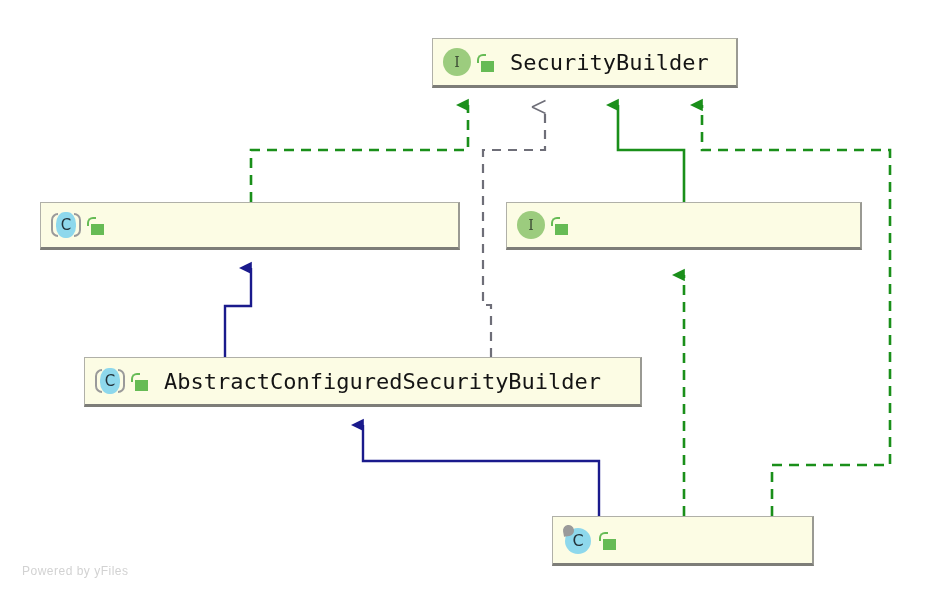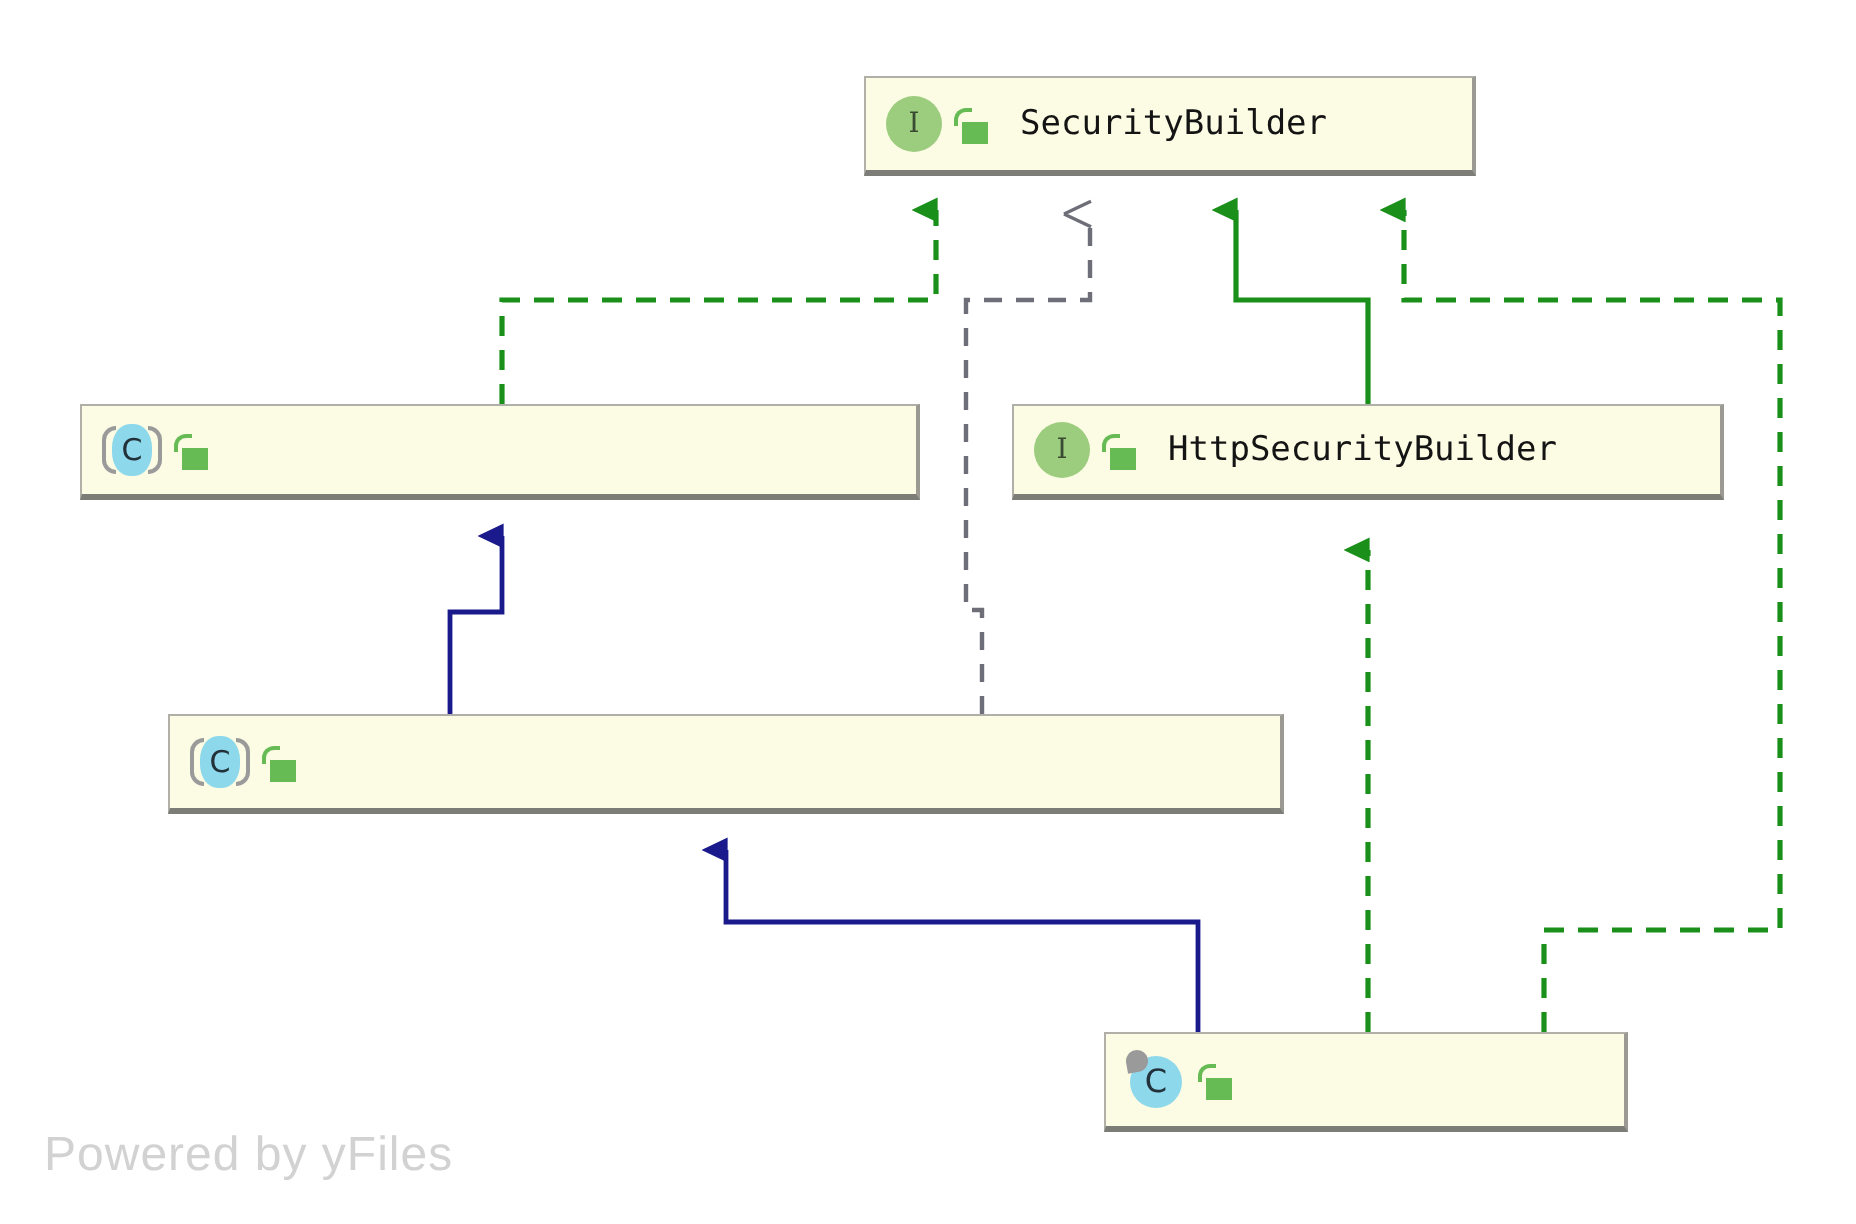--- a/index.html
+++ b/index.html
@@ -32,21 +32,21 @@
     border-right-color: #9a9a93;
     border-bottom: 3px solid #7d7d78;
     border-right-width: 2px;
     display: flex;
     align-items: center;
     padding-left: 10px;
     z-index: 5;
   }
   .node-label {
     font-family: "DejaVu Sans Mono", monospace;
-    font-size: 17px;
+    font-size: 22px;
     color: #141414;
     white-space: nowrap;
     letter-spacing: 0px;
   }
   .icon-group {
     display: flex;
     align-items: center;
     flex: 0 0 auto;
     margin-right: 14px;
   }
@@ -174,21 +174,21 @@
     border-bottom: none;
     border-right: none;
     border-radius: 6px 0 0 0;
     box-sizing: border-box;
   }
   #watermark {
     position: absolute;
     left: 22px;
     top: 564px;
     font-family: "Liberation Sans", sans-serif;
-    font-size: 24px;
+    font-size: 12px;
     color: #d2d2d2;
     letter-spacing: 0.5px;
     user-select: none;
   }
 </style>
 </head>
 <body>
 
 <div id="canvas">
 
@@ -252,37 +252,37 @@
   <div class="uml-node" style="left:506px; top:202px; width:356px; height:48px;">
     <span class="icon-group">
       <span class="ico-interface">
           <span>I</span>
         </span>
       <span class="ico-lock">
         <span class="shackle"></span>
           <span class="body"></span>
       </span>
     </span>
-    <span class="node-label">HttpSecurityBuilder</span>
   </div>
 
   <div class="uml-node" style="left:84px; top:357px; width:558px; height:50px;">
     <span class="icon-group">
       <span class="ico-class">
         <span class="arc-l"></span>
           <span class="disc">
             <b>C</b>
           </span>
           <span class="arc-r"></span>
       </span>
       <span class="ico-lock">
         <span class="shackle"></span>
           <span class="body"></span>
       </span>
     </span>
+    <span class="node-label">AbstractConfiguredSecurityBuilder</span>
   </div>
 
   <div class="uml-node" style="left:552px; top:516px; width:262px; height:50px;">
     <span class="icon-group">
       <span class="ico-class-final">
         <span class="disc2">
             <b>C</b>
           </span>
           <span class="pin"></span>
       </span>

